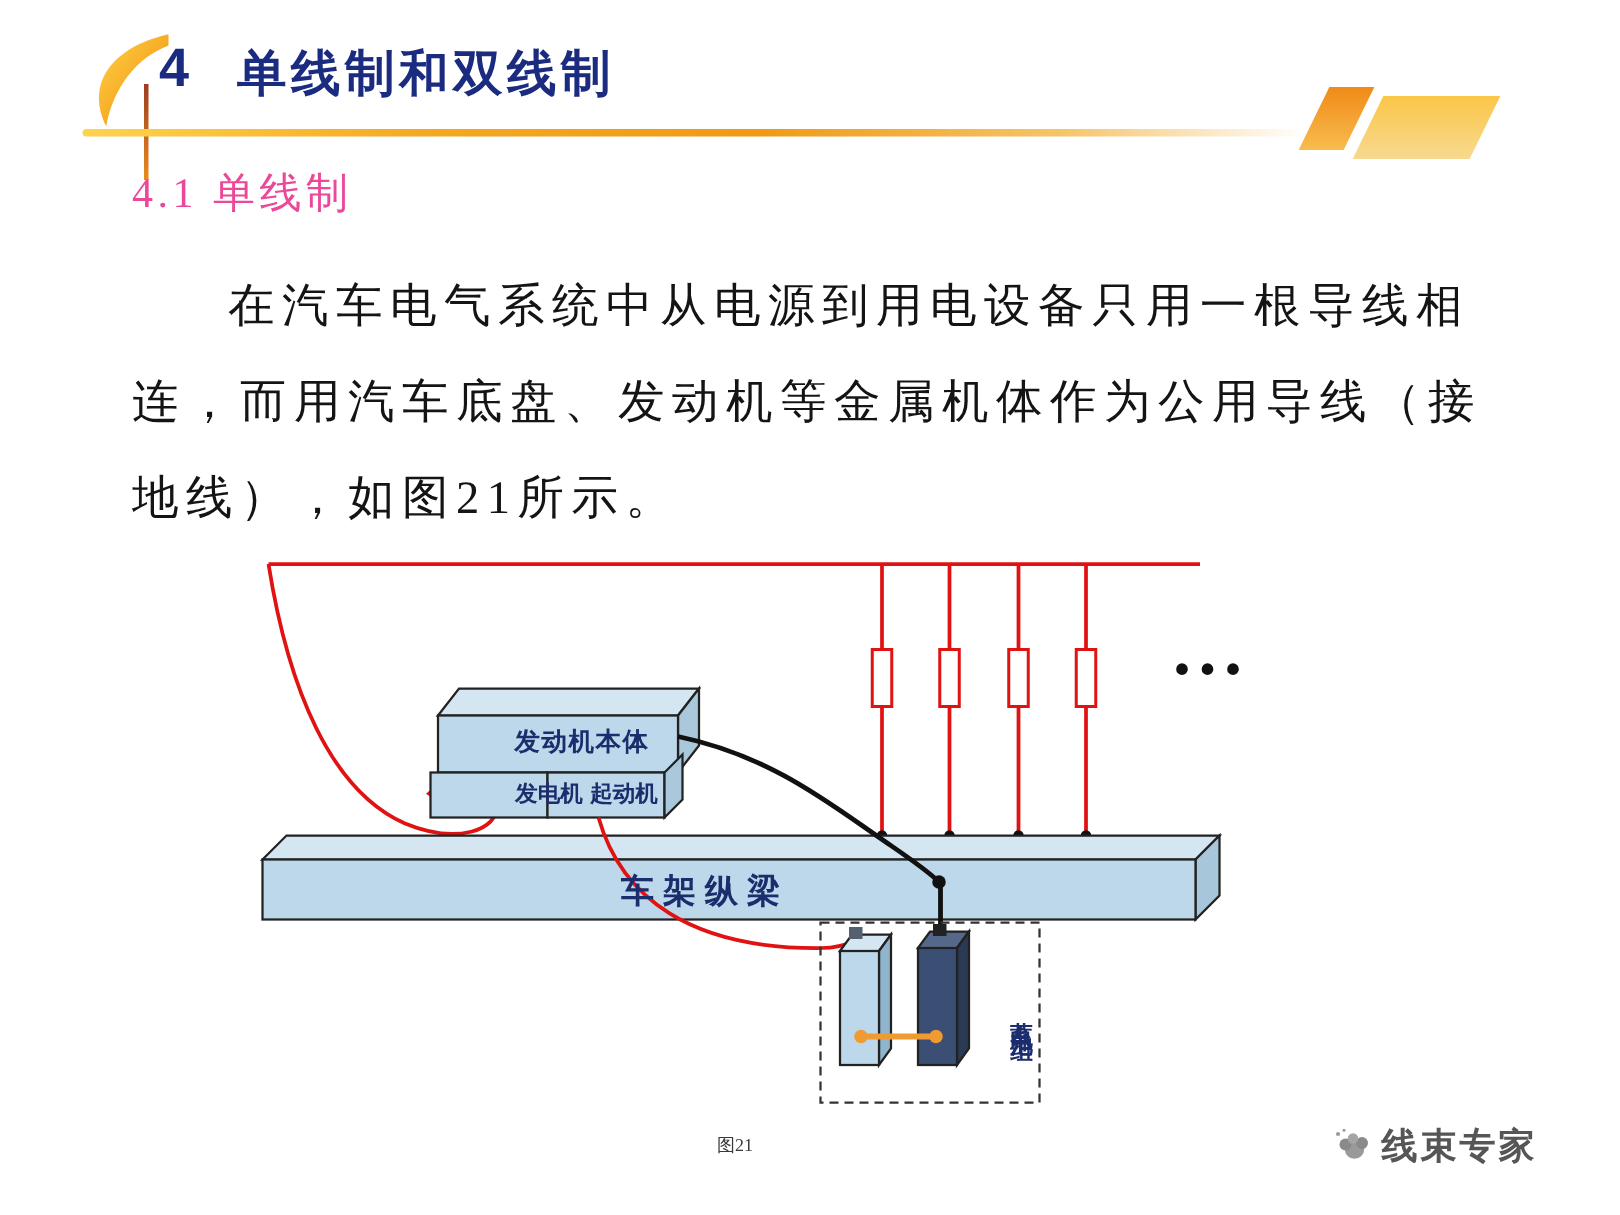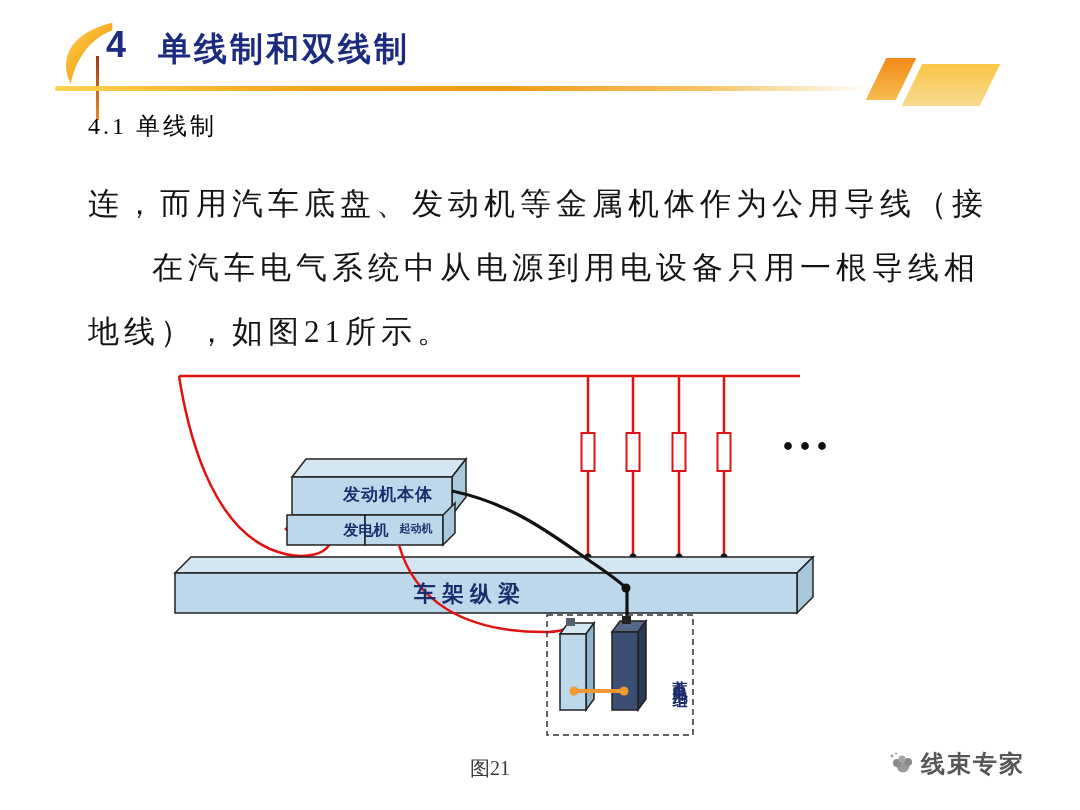--- a/index.html
+++ b/index.html
@@ -15,39 +15,39 @@
   .underline{position:absolute;left:55px;top:86px;width:815px;height:5px;border-radius:3px;
         background:linear-gradient(90deg,#ffd34d 0%,#f6a821 28%,#f09a13 55%,#f6c468 80%,rgba(255,244,214,0) 100%);}
   .vline{position:absolute;left:96px;top:56px;width:3px;height:64px;
         background:linear-gradient(180deg,#9c3c1e,#e98c1e);}
   .shape1{position:absolute;left:876px;top:58px;width:30px;height:42px;transform:skewX(-26deg);
         background:linear-gradient(180deg,#f08a18,#f7bd4e);}
   .shape2{position:absolute;left:912px;top:64px;width:78px;height:42px;transform:skewX(-26deg);
         background:linear-gradient(180deg,#fbc648,#f7d98f);}
 
   
-  .section-heading{position:absolute;left:88px;top:110px;font-size:24px;color:#000000;letter-spacing:3px;}
+  .section-heading{position:absolute;left:88px;top:110px;font-size:28px;color:#ec4899;letter-spacing:3px;}
   .paragraph{position:absolute;left:88px;top:172px;width:940px;font-size:31px;color:#141414;}
   .pline{height:64px;line-height:64px;letter-spacing:5px;white-space:nowrap;}
   .indent{text-indent:64px;}
 
   
   .diagram{position:absolute;left:0;top:0;width:1080px;height:810px;}
   .fig-label{position:absolute;font-weight:bold;color:#1c2d6e;text-align:center;
         font-family:"Liberation Serif",serif;line-height:1.1;}
   .lbl-engine{left:308px;top:486px;width:160px;font-size:17px;letter-spacing:1px;}
   .lbl-generator{left:287px;top:522px;width:78px;font-size:15px;margin-left:40px;}
-  .lbl-starter{left:365px;top:522px;width:102px;font-size:11px;}
+  .lbl-starter{left:365px;top:522px;width:102px;font-size:15px;}
   .lbl-frame{left:380px;top:582px;width:180px;font-size:22px;letter-spacing:6px;}
   .lbl-battery{left:664px;top:621px;width:24px;height:112px;font-size:15px;
         writing-mode:vertical-rl;letter-spacing:4px;}
   .lbl-ellipsis{position:absolute;left:782px;top:406px;font-size:48px;font-weight:bold;color:#111;
         letter-spacing:5px;font-family:"Liberation Serif",serif;}
   .fig-caption{position:absolute;left:430px;top:755px;width:120px;text-align:center;
-        font-size:20px;color:#3a3a3a;}
+        font-size:12px;color:#3a3a3a;}
 
   
   .watermark{position:absolute;left:888px;top:748px;display:flex;align-items:center;gap:5px;
         color:#565656;font-size:24px;font-weight:bold;letter-spacing:2px;
         font-family:"Liberation Sans",sans-serif;}
 </style>
 </head>
 <body>
 
 <div class="slide">
@@ -63,22 +63,22 @@
   </svg>
   <div class="hnum">4</div>
   <div class="htitle">单线制和双线制</div>
   <div class="vline"></div>
   <div class="underline"></div>
   <div class="shape1"></div>
   <div class="shape2"></div>
 
   <div class="section-heading">4.1 单线制</div>
   <div class="paragraph">
+    <div class="pline indent">在汽车电气系统中从电源到用电设备只用一根导线相</div>
     <div class="pline">连，而用汽车底盘、发动机等金属机体作为公用导线（接</div>
-    <div class="pline indent">在汽车电气系统中从电源到用电设备只用一根导线相</div>
     <div class="pline">地线），如图21所示。</div>
   </div>
 
   <svg class="diagram" viewBox="0 0 1080 810">
 
     <line x1="179" y1="376" x2="800" y2="376" stroke="#e01212" stroke-width="2.5"></line>
 
     <path d="M179,376 C192,458 220,527 270,549 C304,563 333,554 331,536 C329,519 301,515 286,529 L293,534" fill="none" stroke="#e01212" stroke-width="2.5"></path>
 
     <g stroke="#e01212" stroke-width="2.5">

